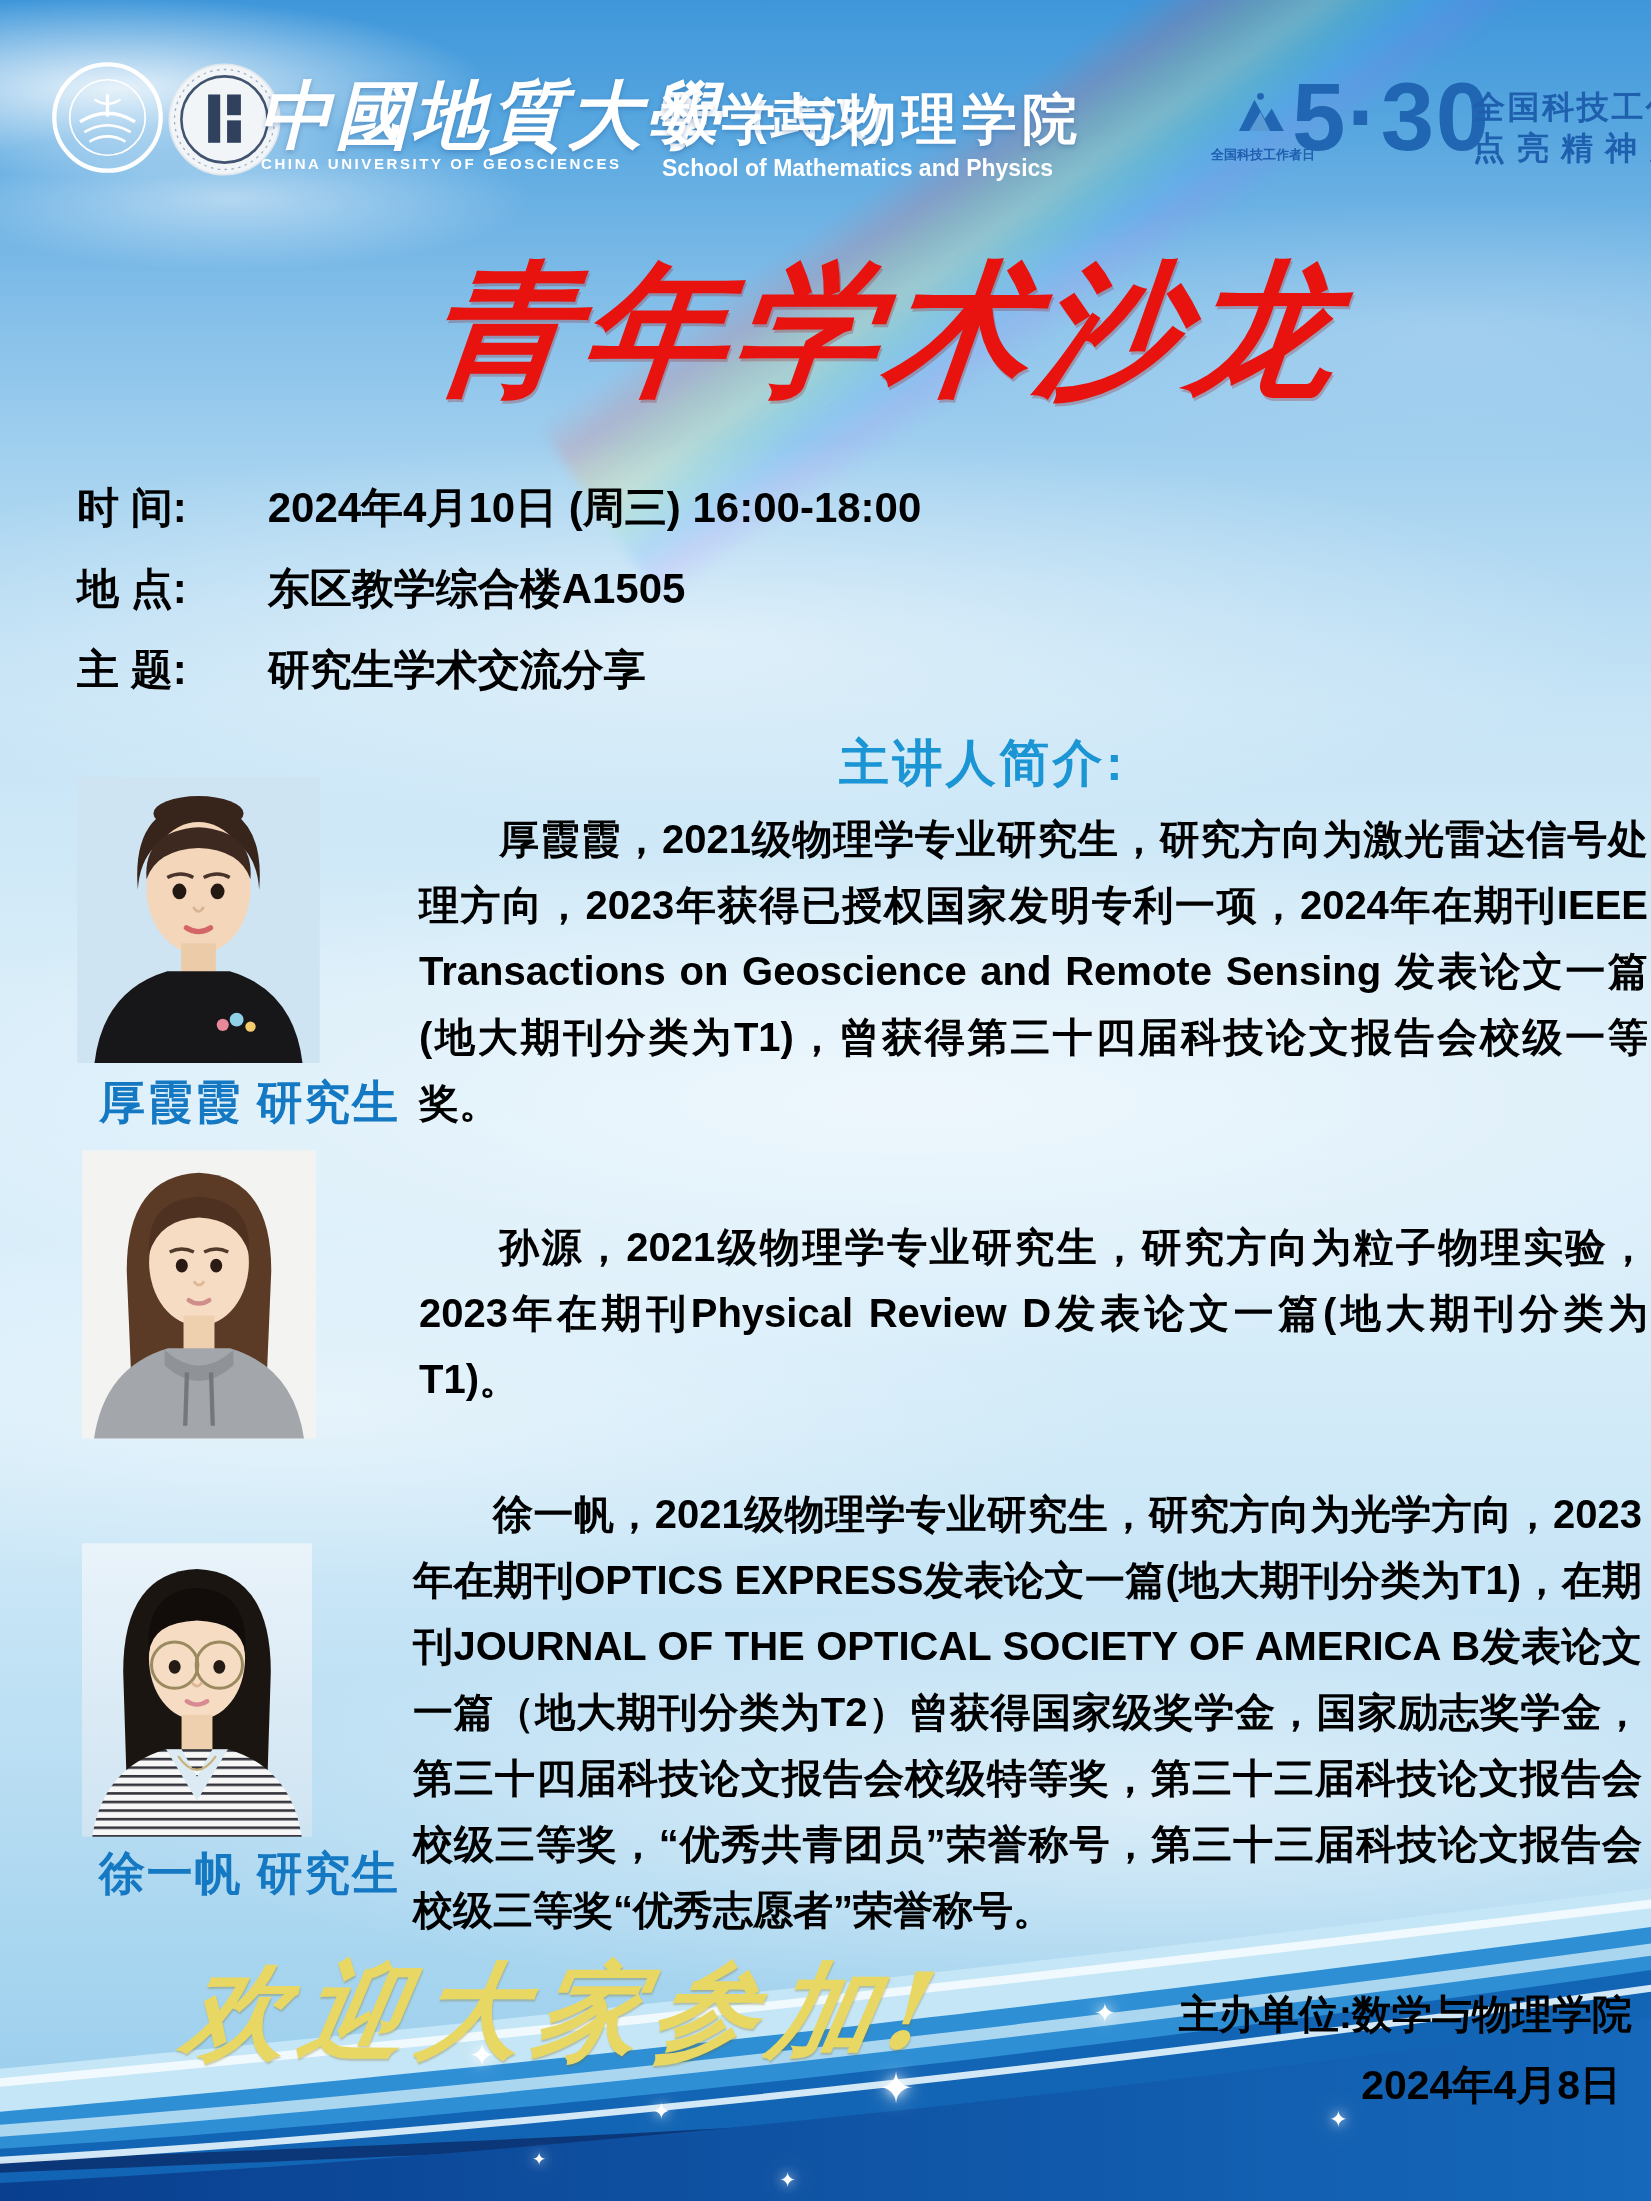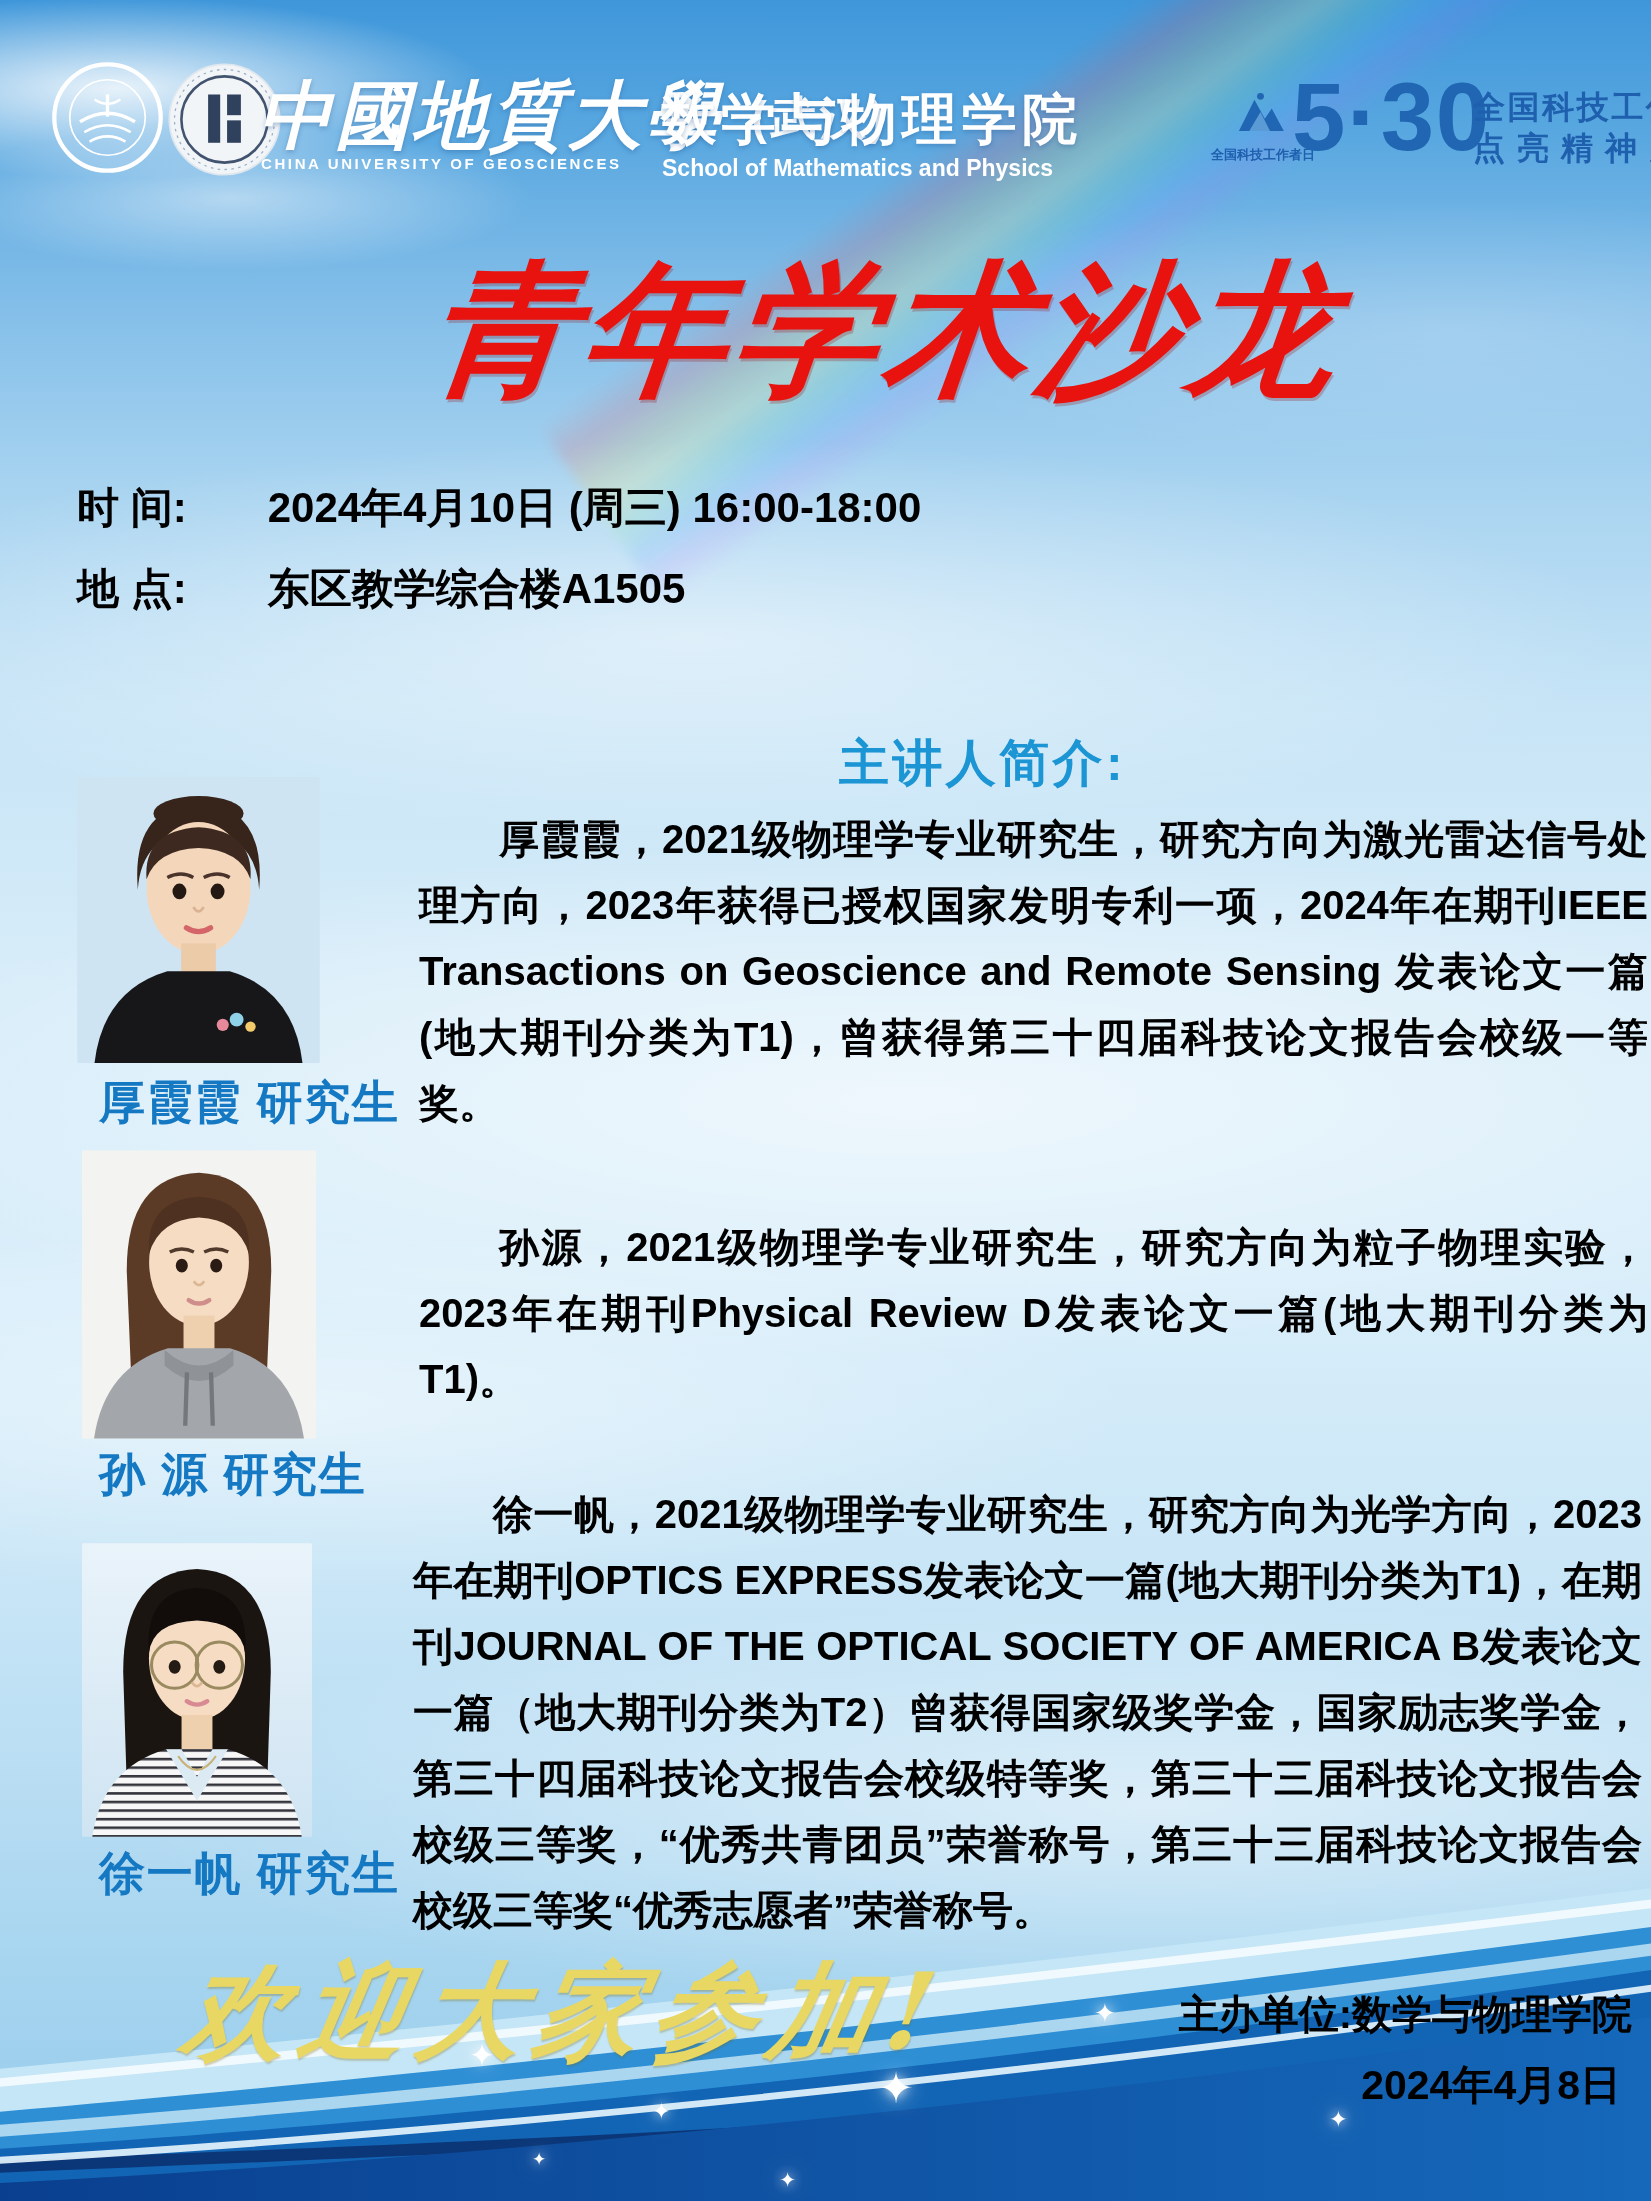--- a/index.html
+++ b/index.html
@@ -153,20 +153,24 @@
   <h1 class="abs title-main" style="margin:0;">青年学术沙龙</h1>
 
   <div class="abs info-row ir0">
     <span class="lbl">时 间:</span>
     <span class="val">2024年4月10日 (周三) 16:00-18:00</span>
   </div>
   <div class="abs info-row ir1">
     <span class="lbl">地 点:</span>
     <span class="val">东区教学综合楼A1505</span>
   </div>
+  <div class="abs info-row ir2">
+    <span class="lbl">主 题:</span>
+    <span class="val">研究生学术交流分享</span>
+  </div>
 
   <h2 class="abs sec-heading" style="margin:0;">主讲人简介:</h2>
 
   <svg class="abs photo ph1" viewBox="0 0 280 330" role="img">
     <rect width="280" height="330" fill="#cfe4f3"></rect>
     <path d="M70,130 Q62,34 140,30 Q218,34 210,130 Q206,66 140,60 Q74,66 70,130 Z" fill="#37241a"></path>
     <ellipse cx="140" cy="42" rx="52" ry="20" fill="#37241a"></ellipse>
     <ellipse cx="140" cy="128" rx="60" ry="76" fill="#f4d6ba"></ellipse>
     <path d="M80,118 Q76,62 140,58 Q204,62 200,118 Q188,84 140,82 Q92,84 80,118 Z" fill="#3d2920"></path>
     <path d="M104,116 q16,-8 30,0" fill="none" stroke="#4a332a" stroke-width="4"></path>
@@ -194,21 +198,20 @@
     <ellipse cx="116" cy="134" rx="7" ry="8" fill="#2a1c14"></ellipse>
     <ellipse cx="156" cy="134" rx="7" ry="8" fill="#2a1c14"></ellipse>
     <path d="M130,152 q6,9 12,0" fill="none" stroke="#dcb795" stroke-width="3"></path>
     <path d="M124,174 q12,8 24,0" fill="none" stroke="#cf8e8c" stroke-width="5" stroke-linecap="round"></path>
     <rect x="118" y="192" width="36" height="40" fill="#efd0ae"></rect>
     <path d="M14,335 Q26,252 100,230 L172,230 Q246,252 258,335 Z" fill="#a3a7ab"></path>
     <path d="M96,232 Q136,268 176,232 L176,250 Q136,286 96,250 Z" fill="#8f9397"></path>
     <line x1="122" y1="258" x2="120" y2="320" stroke="#74787c" stroke-width="5"></line>
     <line x1="150" y1="258" x2="152" y2="320" stroke="#74787c" stroke-width="5"></line>
   </svg>
-  <div class="abs sname nm2">孙 源  研究生</div>
   <p class="abs bio bio2">孙源，2021级物理学专业研究生，研究方向为粒子物理实验，2023年在期刊Physical Review D发表论文一篇(地大期刊分类为T1)。</p>
 
   <svg class="abs photo ph3" viewBox="0 0 268 342" role="img">
     <defs>
       <linearGradient id="bg3" x1="0" y1="0" x2="0" y2="1">
         <stop offset="0" stop-color="#e9f3fa"></stop>
           <stop offset="1" stop-color="#cfe4f2"></stop>
       </linearGradient>
       <pattern id="stripes" patternUnits="userSpaceOnUse" width="10" height="10">
         <rect width="10" height="10" fill="#f7f7f7"></rect>

